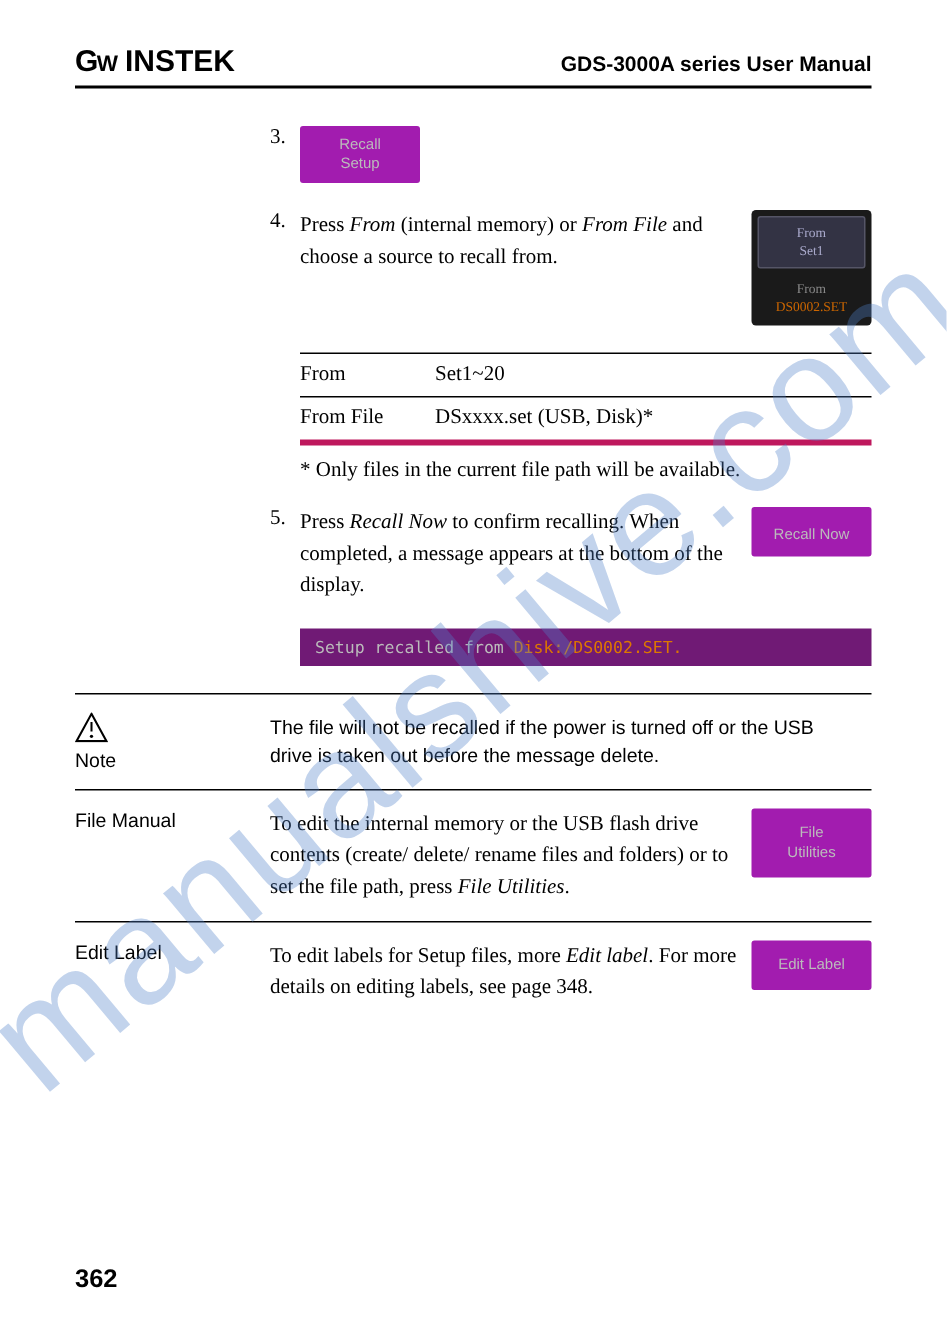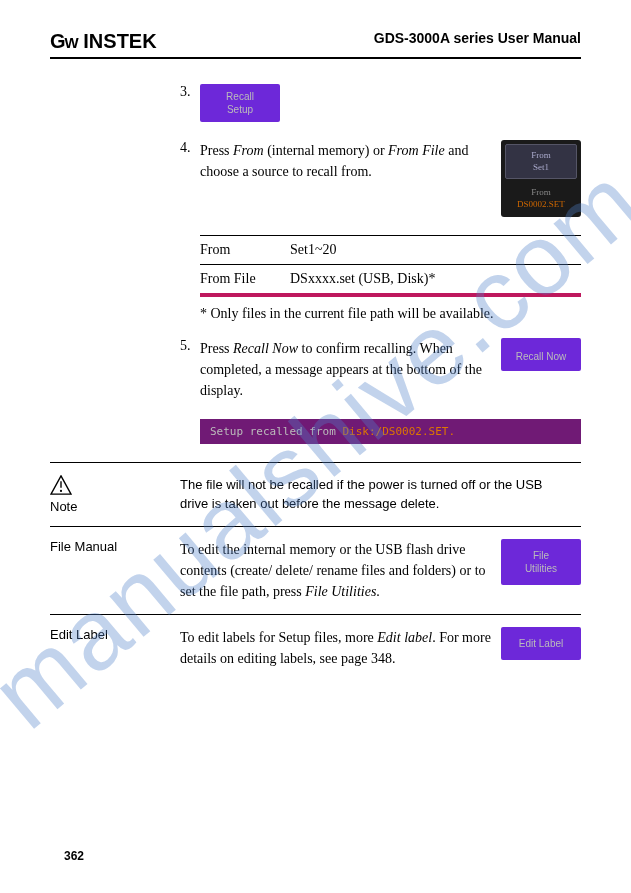--- a/index.html
+++ b/index.html
@@ -22,21 +22,21 @@
     color: rgba(80, 130, 200, 0.35);
     font-family: Arial, sans-serif;
     font-weight: normal;
     pointer-events: none;
     z-index: 100;
     letter-spacing: 2px;
   }
   .header {
     display: flex;
     justify-content: space-between;
-    align-items: flex-start;
+    align-items: center;
     border-bottom: 2px solid #000;
     padding-bottom: 4px;
     margin-bottom: 25px;
   }
   .logo {
     font-family: Arial, sans-serif;
     font-weight: bold;
     font-size: 20px;
     letter-spacing: 0px;
   }
@@ -54,21 +54,21 @@
   .step-num { width: 20px; flex-shrink: 0; }
   .step-text { flex: 1; padding-right: 10px; line-height: 1.5; }
   .btn-img {
     width: 80px;
     flex-shrink: 0;
     display: flex;
     flex-direction: column;
     gap: 3px;
   }
   .dark-btn {
-    background: #6d28d9;
+    background: #a21caf;
     color: #bbb;
     font-family: Arial, sans-serif;
     font-size: 10px;
     text-align: center;
     padding: 6px 4px;
     border-radius: 2px;
     line-height: 1.3;
   }
   .dark-btn.tall { padding: 12px 4px 8px; }
   .dark-btn-split {
@@ -136,24 +136,24 @@
     line-height: 1.5;
   }
   .section-text { flex: 1; padding-right: 10px; }
   .warn-icon {
     width: 22px;
     height: 20px;
   }
   .page-num {
     position: absolute;
     bottom: 30px;
-    left: 64px;
+    left: 50px;
     font-family: Arial, sans-serif;
     font-weight: bold;
-    font-size: 12px;
+    font-size: 17px;
   }
   em { font-style: italic; }
   .wrapper { position: relative; z-index: 1; }
 </style>
 </head>
 <body>
 
 <div class="watermark">manualshive.com</div>
 
 <div class="wrapper">

